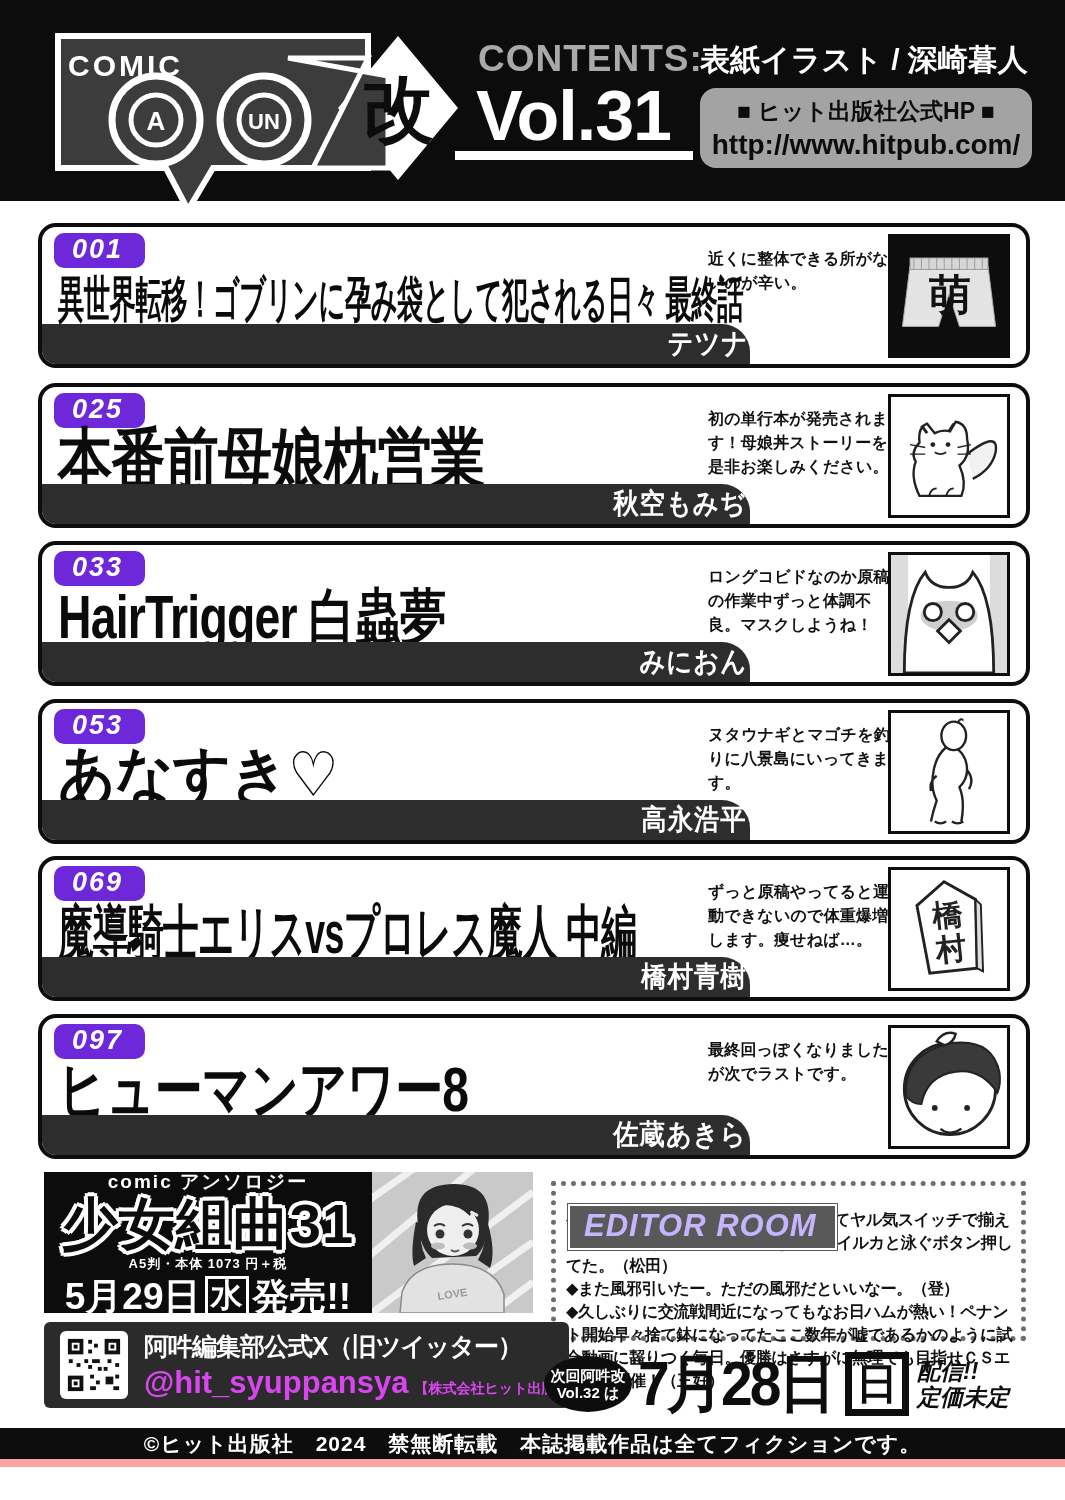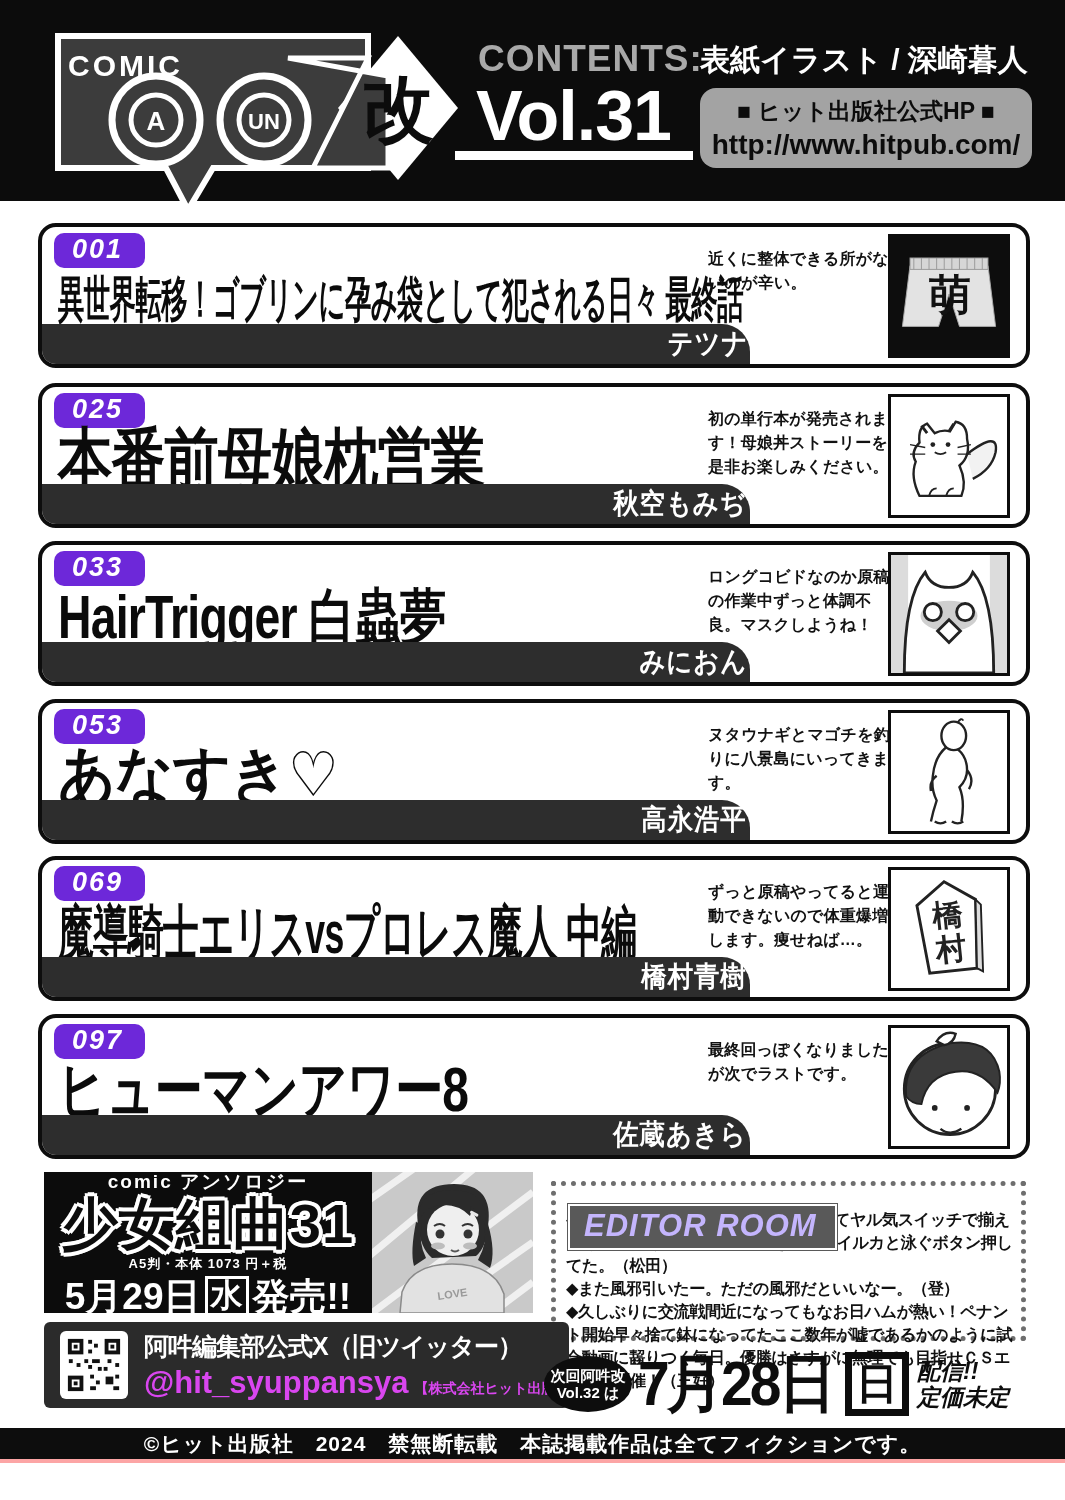--- a/index.html
+++ b/index.html
@@ -65,21 +65,21 @@
   .next-oval{width:88px;height:56px;background:#0d0d0d;border-radius:50%;flex:none;
     display:flex;flex-direction:column;align-items:center;justify-content:center;line-height:1.15;}
   .next-oval span{color:#fff;font-weight:900;font-size:15px;white-space:nowrap;}
   .next-date{font-weight:900;font-size:60px;color:#0d0d0d;letter-spacing:-3px;margin-left:6px;white-space:nowrap;transform:scale(0.95,1.05);transform-origin:left center;}
   .next-day{width:50px;height:50px;border:7px solid #0d0d0d;box-sizing:content-box;display:flex;align-items:center;justify-content:center;
     font-weight:900;font-size:42px;color:#0d0d0d;margin-left:2px;}
   .next-notes{margin-left:8px;display:flex;flex-direction:column;line-height:1.15;}
   .next-notes span{font-weight:900;font-style:italic;font-size:23px;color:#0d0d0d;white-space:nowrap;}
   
   .footer{position:absolute;left:0;top:1428px;width:1065px;height:31px;background:#0d0d0d;
-    display:flex;align-items:center;justify-content:center;border-bottom:4px solid #fca5a5;}
+    display:flex;align-items:center;justify-content:center;border-bottom:8px solid #fca5a5;}
   .footer span{color:#fff;font-weight:700;font-size:21px;letter-spacing:1px;white-space:nowrap;}
 </style>
 </head>
 <body>
 
 <div class="header">
   <svg class="logo" viewBox="0 0 445 196">
     <path d="M20,18 h310 v132 h-155 l-25,42 -22,-42 h-108 z" fill="#3c3c3c" stroke="#fff" stroke-width="6"></path>
     <polygon points="300,90 360,18 420,90 360,162" fill="#fff"></polygon>
     <polygon points="250,40 330,40 275,150 350,150 350,58" fill="#3c3c3c" stroke="#fff" stroke-width="5"></polygon>

